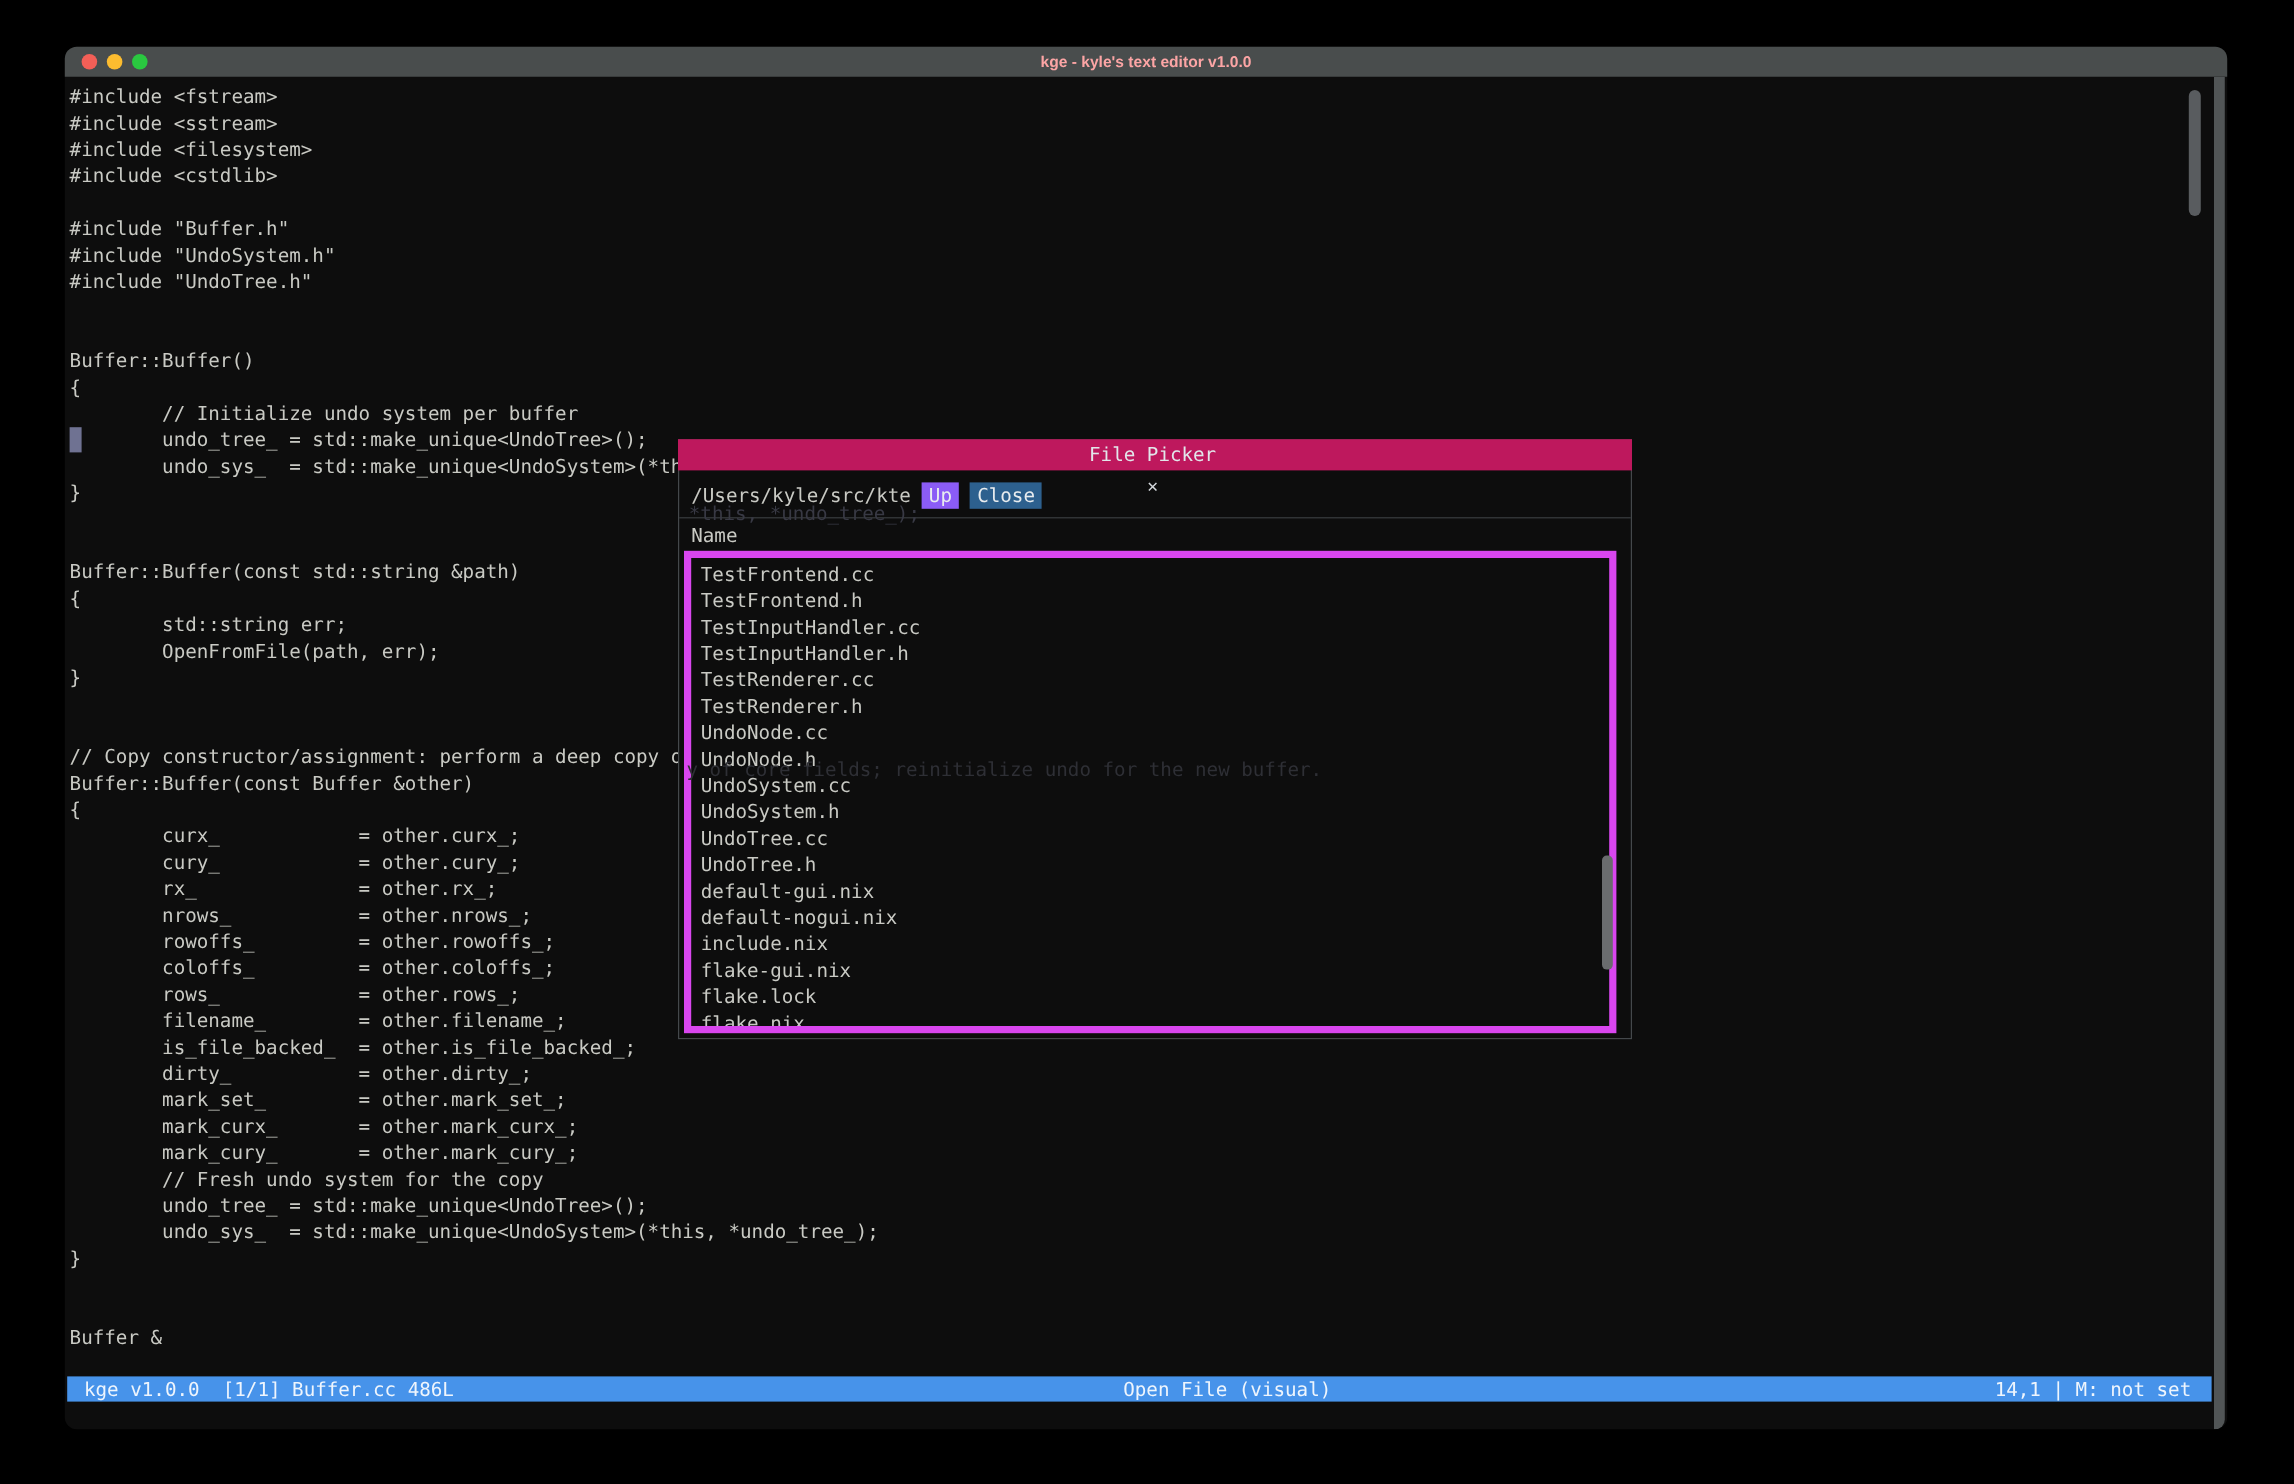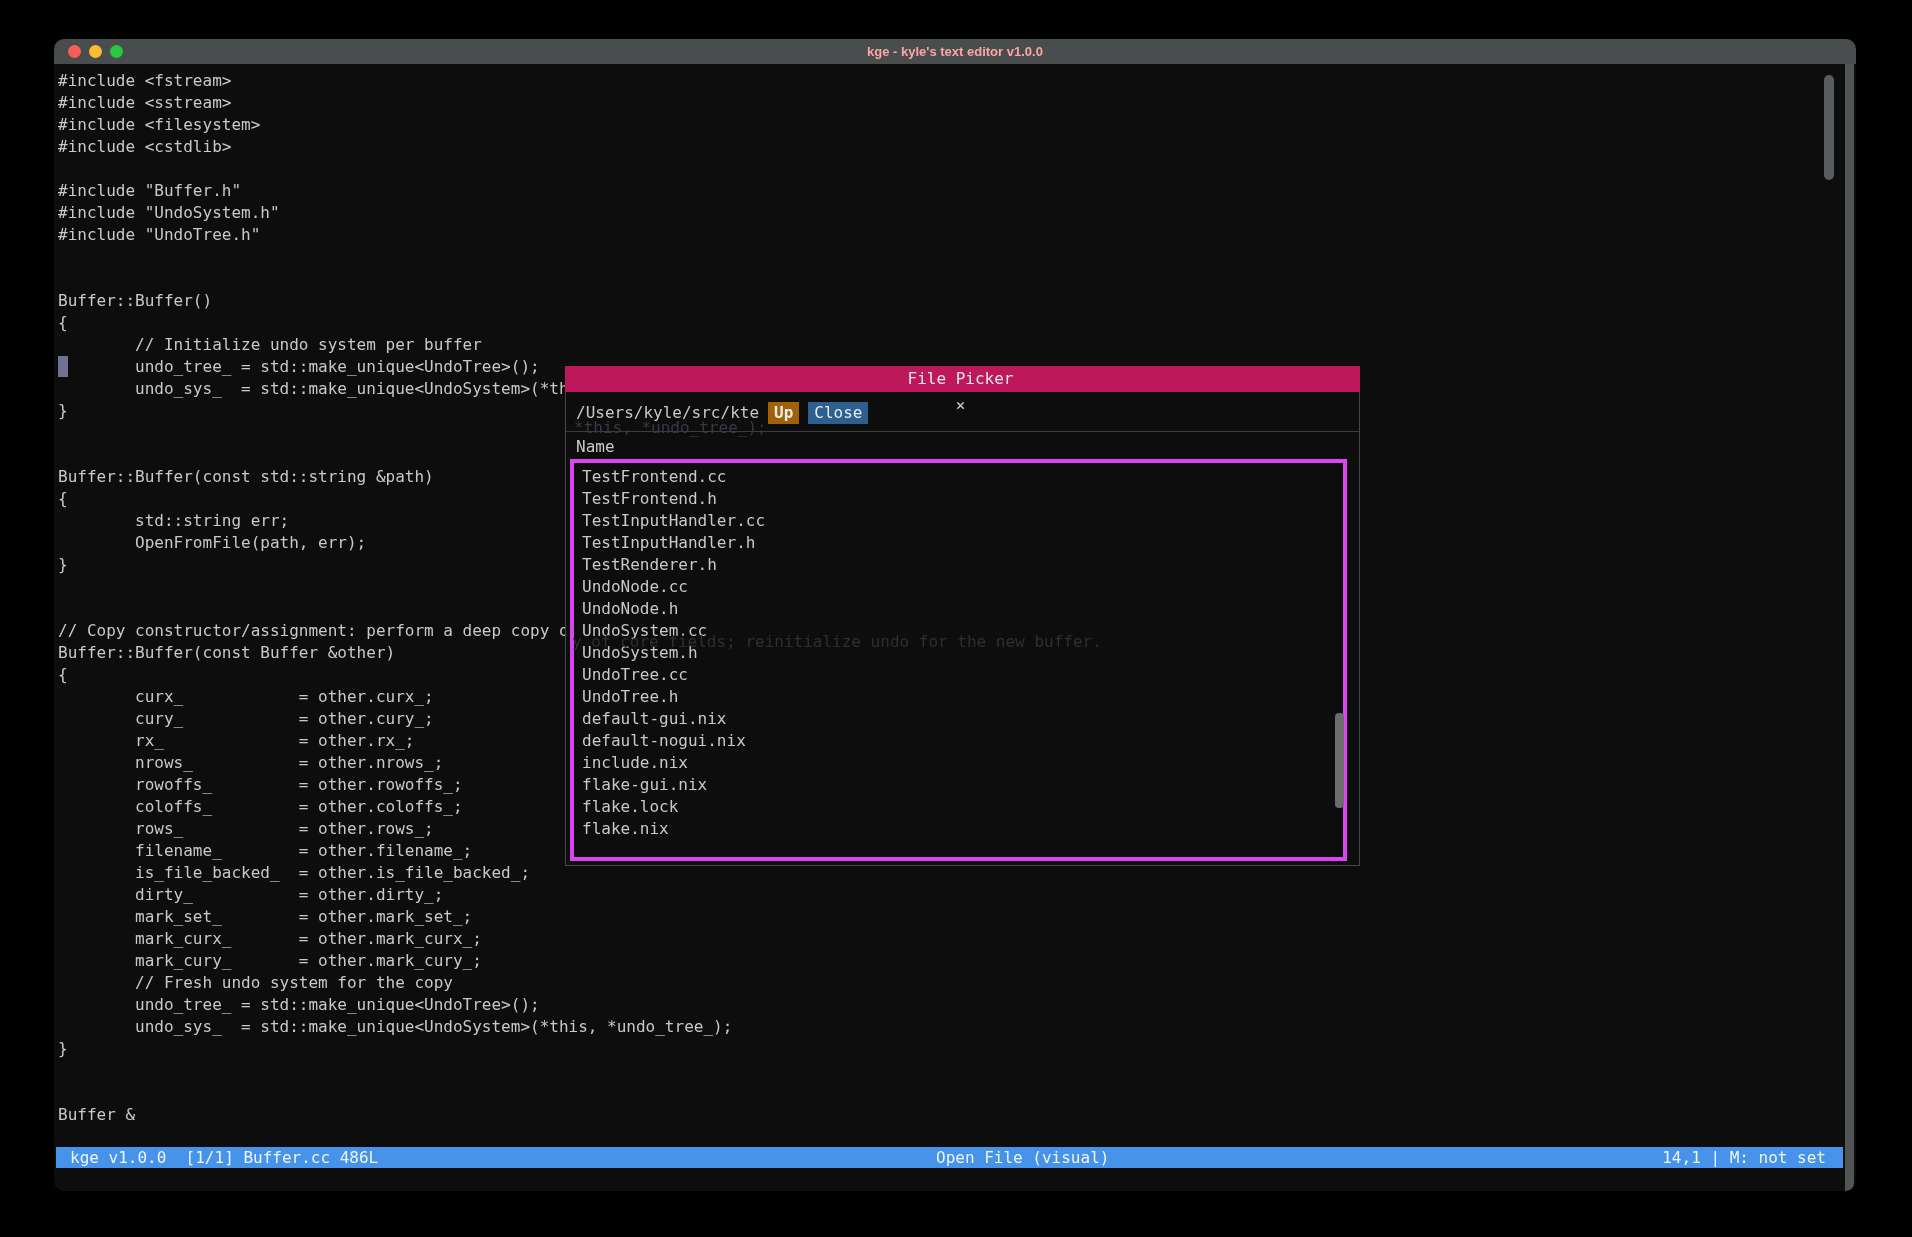--- a/index.html
+++ b/index.html
@@ -64,21 +64,21 @@
     font:16px/20px "DejaVu Sans Mono", monospace; color:#e8ecef;
     background:#2d608e; padding:1px 6px; border:none; display:inline-block;
   }
   .dlg-sep { position:absolute; left:0; right:0; top:64px; height:1px; background:#3a3d40; }
   .name-label {
     position:absolute; left:10px; top:69px;
     font:16px/22px "DejaVu Sans Mono", monospace; color:#c9cac4;
   }
   .file-list {
     position:absolute; left:4px; right:12px; top:92px; bottom:4px;
-    border:4px solid #d946ef; padding:3px 0 4px 8px; overflow:hidden;
+    border:6px solid #d946ef; padding:3px 0 4px 8px; overflow:hidden;
   }
   .file-item { font:16px/22px "DejaVu Sans Mono", monospace; color:#c9cac4; white-space:pre; }
   .ghost-mid {
     position:absolute; left:6px; top:264px; z-index:2;
     font:16px/22px "DejaVu Sans Mono", monospace; color:#2e2f35; white-space:pre;
   }
   .list-thumb {
     position:absolute; right:15px; top:346px; width:9px; height:95px;
     background:#6a6c6e; border-radius:4px; z-index:2;
   }
@@ -164,32 +164,33 @@
     <div class="dialog">
       <div class="dlg-titlebar" style="background: #be185d; flex-direction: column;">
         <span class="dlg-title">File Picker</span>
         <span class="dlg-close">✕</span>
       </div>
 
       <div class="ghost-top">*this, *undo_tree_);</div>
 
       <div class="path-row">
         <span class="path-text">/Users/kyle/src/kte</span>
-        <span class="dlg-btn" style="background: #a16207; font-weight: bold;">Up</span>
+        <span class="dlg-btn" style="background: #8b5cf6;">Up</span>
         <span class="dlg-btn" style="background: rgb(45, 96, 142);">Close</span>
       </div>
 
       <div class="dlg-sep"></div>
       <div class="name-label">Name</div>
 
       <div class="file-list" id="file-list">
           <div class="file-item">TestFrontend.cc</div>
           <div class="file-item">TestFrontend.h</div>
           <div class="file-item">TestInputHandler.cc</div>
           <div class="file-item">TestInputHandler.h</div>
+          <div class="file-item">TestRenderer.cc</div>
           <div class="file-item">TestRenderer.h</div>
           <div class="file-item">UndoNode.cc</div>
           <div class="file-item">UndoNode.h</div>
           <div class="file-item">UndoSystem.cc</div>
           <div class="file-item">UndoSystem.h</div>
           <div class="file-item">UndoTree.cc</div>
           <div class="file-item">UndoTree.h</div>
           <div class="file-item">default-gui.nix</div>
           <div class="file-item">default-nogui.nix</div>
           <div class="file-item">include.nix</div>

